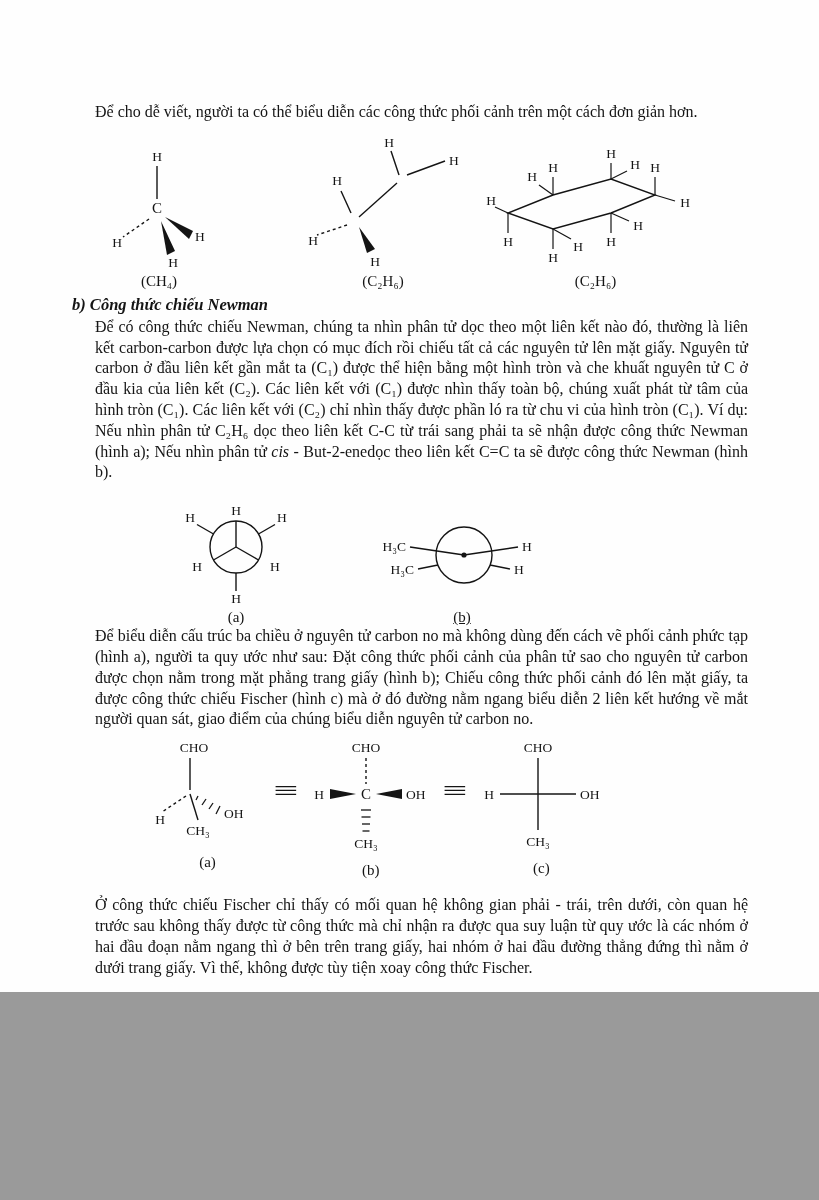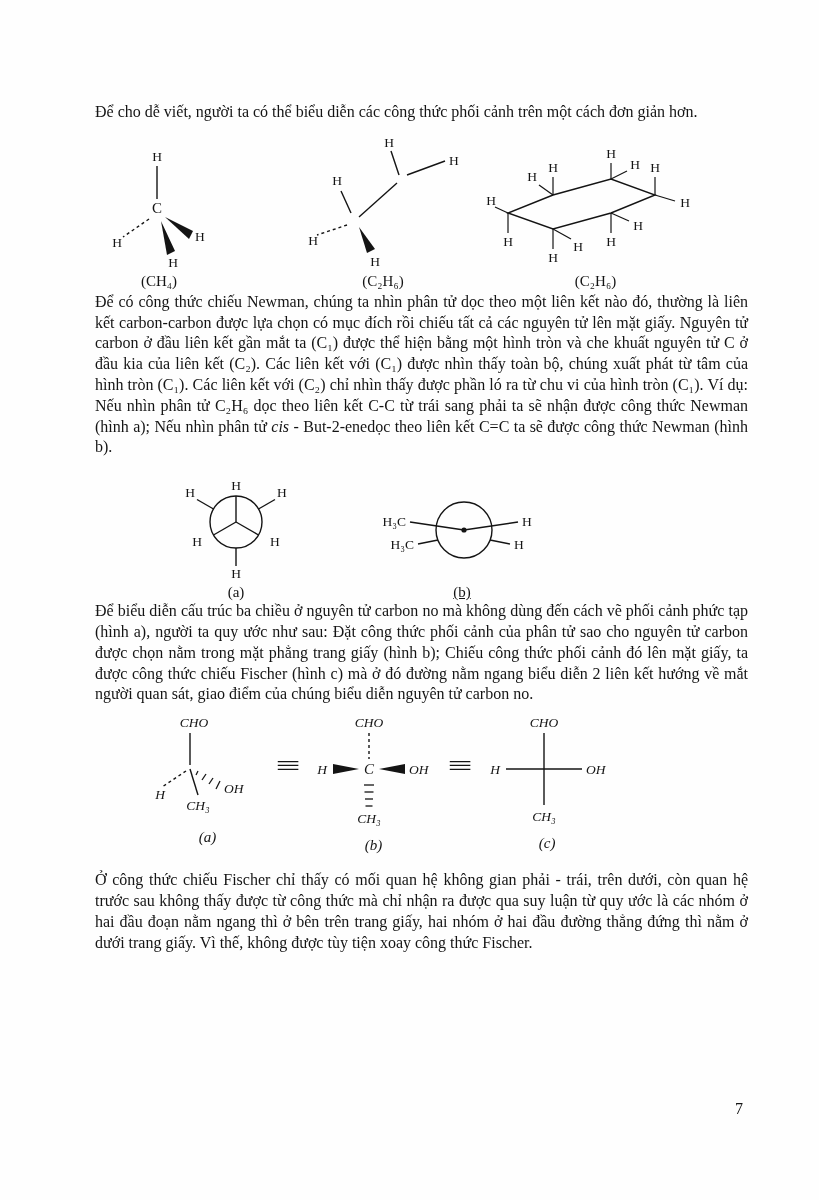--- a/index.html
+++ b/index.html
@@ -1,36 +1,36 @@
 <!DOCTYPE html>
 <html><head>
 <meta charset="utf-8">
 <style>
   * { margin:0; padding:0; box-sizing:border-box; }
   html,body { background:#9a9a9a; }
   .page {
-    width:819px; height:1200px; margin:0 auto; background:#fefefe;
+    width:819px; height:992px; margin:0 auto; background:#fefefe;
     position:relative; overflow:hidden; color:#141414;
     font-family:"Liberation Serif","DejaVu Serif",serif;
     padding-top:102px;
   }
   .body-text {
     font-size:16px; line-height:20.8px; text-align:justify;
     margin-left:95px; margin-right:71px;
   }
   .section-heading {
     font-size:16.5px; font-weight:bold; font-style:italic;
     margin:5px 71px 2px 72px;
   }
   .figure-row { display:flex; align-items:flex-end; }
   .fig-row-1 { margin:10px 0 2px 105px; }
   .fig-row-1 .gap-a { width:90px; } .fig-row-1 .gap-b { width:20px; }
   .fig-row-newman { margin:6px 0 0 180px; align-items:flex-start; }
   .fig-row-newman .gap-a { width:60px; }
-  .fig-row-fischer { margin:8px 0 16px 150px; align-items:flex-start;font-style:italic; }
+  .fig-row-fischer { margin:8px 0 16px 150px; align-items:flex-start; }
   .fig-block { display:flex; flex-direction:column; align-items:center; }
   .fig-caption { font-size:15px; margin-top:4px; }
   svg text { font-size:13.5px; fill:#141414; font-family:"Liberation Serif","DejaVu Serif",serif; }
   svg .atom-c { font-size:15px; }
   svg line, svg circle.ring, svg path { stroke:#141414; }
   .equiv {
     font-size:26px; line-height:26px; margin:40px 14px 0 14px;
     transform:scaleX(1.7); display:inline-block;
   }
   .nm-b { margin-top:16px;text-decoration:underline; }
@@ -110,20 +110,21 @@
         <text x="95" y="106" text-anchor="middle">H</text>
         <line x1="128" y1="68" x2="128" y2="88" stroke-width="1.2"></line>
         <text x="128" y="101" text-anchor="middle">H</text>
         <line x1="128" y1="68" x2="146" y2="76" stroke-width="1.2"></line>
         <text x="155" y="85" text-anchor="middle">H</text>
       </svg>
       <div class="fig-caption">(C₂H₆)</div>
     </div>
   </div>
 
+  <h3 class="section-heading">b) Công thức chiếu Newman</h3>
 
   <p class="body-text"><span>Để có công thức chiếu Newman, chúng ta nhìn phân tử dọc theo một liên kết nào đó, thường là liên kết carbon-carbon được lựa chọn có mục đích rồi chiếu tất cả các nguyên tử lên mặt giấy. Nguyên tử carbon ở đầu liên kết gần mắt ta (C₁) được thể hiện bằng một hình tròn và che khuất nguyên tử C ở đầu kia của liên kết (C₂). Các liên kết với (C₁) được nhìn thấy toàn bộ, chúng xuất phát từ tâm của hình tròn (C₁). Các liên kết với (C₂) chỉ nhìn thấy được phần ló ra từ chu vi của hình tròn (C₁). Ví dụ: Nếu nhìn phân tử C₂H₆ dọc theo liên kết C-C từ trái sang phải ta sẽ nhận được công thức Newman (hình a); Nếu nhìn phân tử </span><i>cis</i><span> - But-2-enedọc theo liên kết C=C ta sẽ được công thức Newman (hình b).</span></p>
 
   <div class="figure-row fig-row-newman">
 
     <div class="fig-block">
       <svg width="112" height="116" viewBox="0 0 112 116">
         <circle cx="56" cy="58" r="26" fill="none" stroke="#141414" stroke-width="1.4"></circle>
         <line x1="56" y1="58" x2="56" y2="32" stroke-width="1.4"></line>
         <line x1="56" y1="58" x2="33.5" y2="71" stroke-width="1.4"></line>

